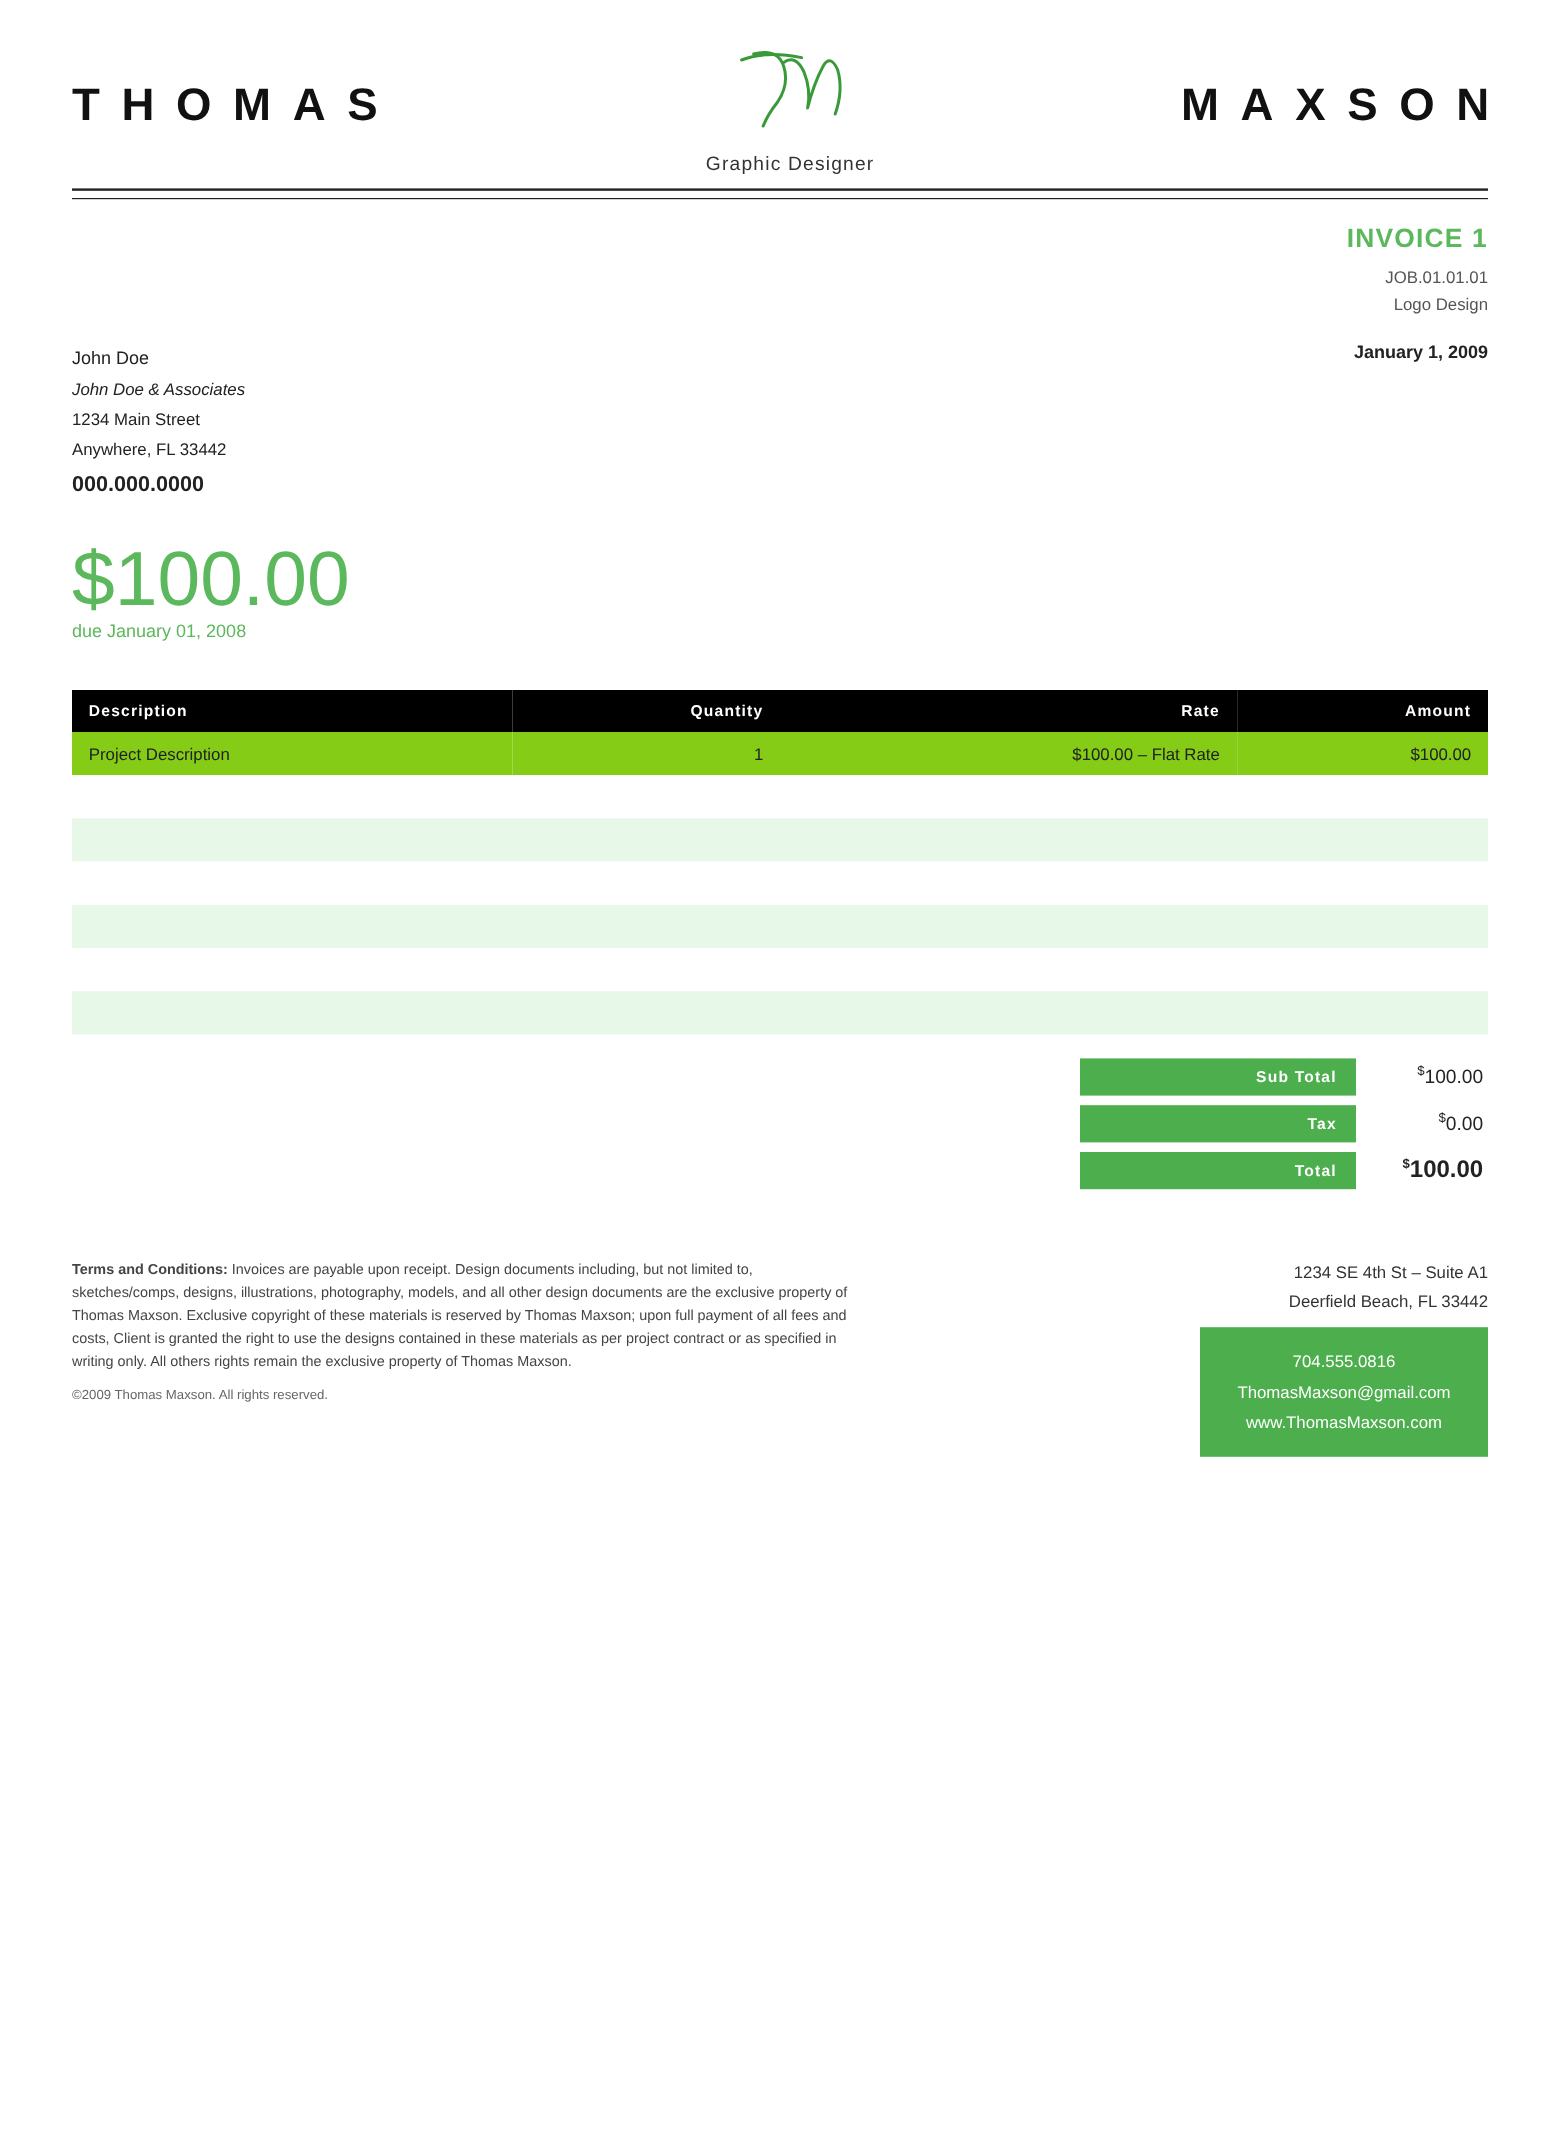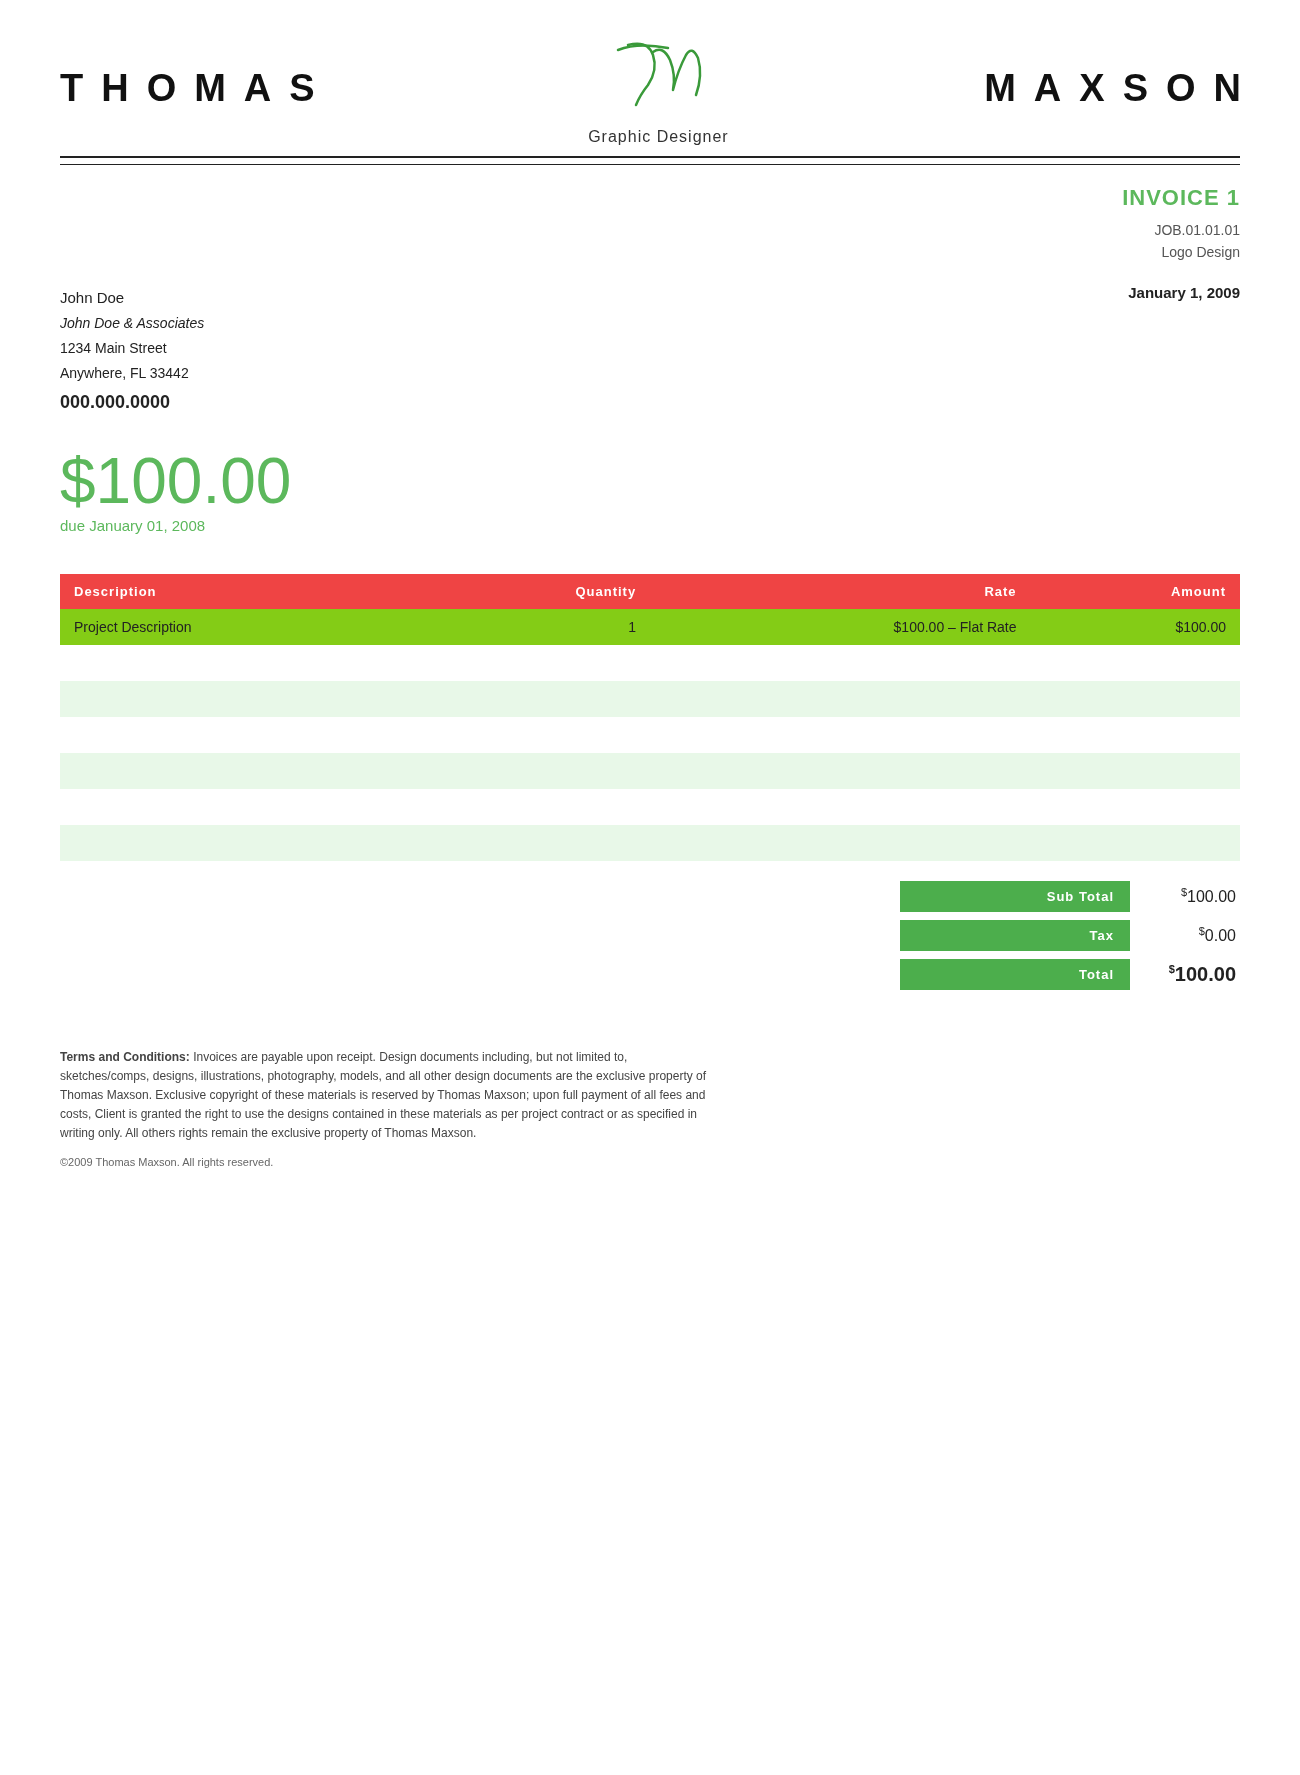--- a/index.html
+++ b/index.html
@@ -110,21 +110,21 @@
 
     
     .table-section {
       padding: 30px 60px 0 60px;
     }
     .invoice-table {
       width: 100%;
       border-collapse: collapse;
     }
     .invoice-table thead tr {
-      background: #ef4444;
+      background: #000000;
     }
     .invoice-table thead th {
       color: #fff;
       font-size: 13px;
       font-weight: bold;
       padding: 10px 14px;
       text-transform: capitalize;
       letter-spacing: 1px;
     }
     .invoice-table thead th:first-child {
@@ -359,13 +359,24 @@
 </div>
 
 <div class="footer-section">
   <div class="footer-left">
     <p>
       <span class="footer-terms-title">Terms and Conditions:</span>
       <span>Invoices are payable upon receipt. Design documents including, but not limited to, sketches/comps, designs, illustrations, photography, models, and all other design documents are the exclusive property of Thomas Maxson. Exclusive copyright of these materials is reserved by Thomas Maxson; upon full payment of all fees and costs, Client is granted the right to use the designs contained in these materials as per project contract or as specified in writing only. All others rights remain the exclusive property of Thomas Maxson.</span>
     </p>
     <p class="footer-copyright">©2009 Thomas Maxson. All rights reserved.</p>
   </div>
+  <div class="footer-right">
+    <div class="footer-address">
+      <div>1234 SE 4th St – Suite A1</div>
+      <div>Deerfield Beach, FL 33442</div>
+    </div>
+    <div class="footer-contact-box">
+      <div>704.555.0816</div>
+      <div>ThomasMaxson@gmail.com</div>
+      <div>www.ThomasMaxson.com</div>
+    </div>
+  </div>
 </div>
 
 </body></html>

